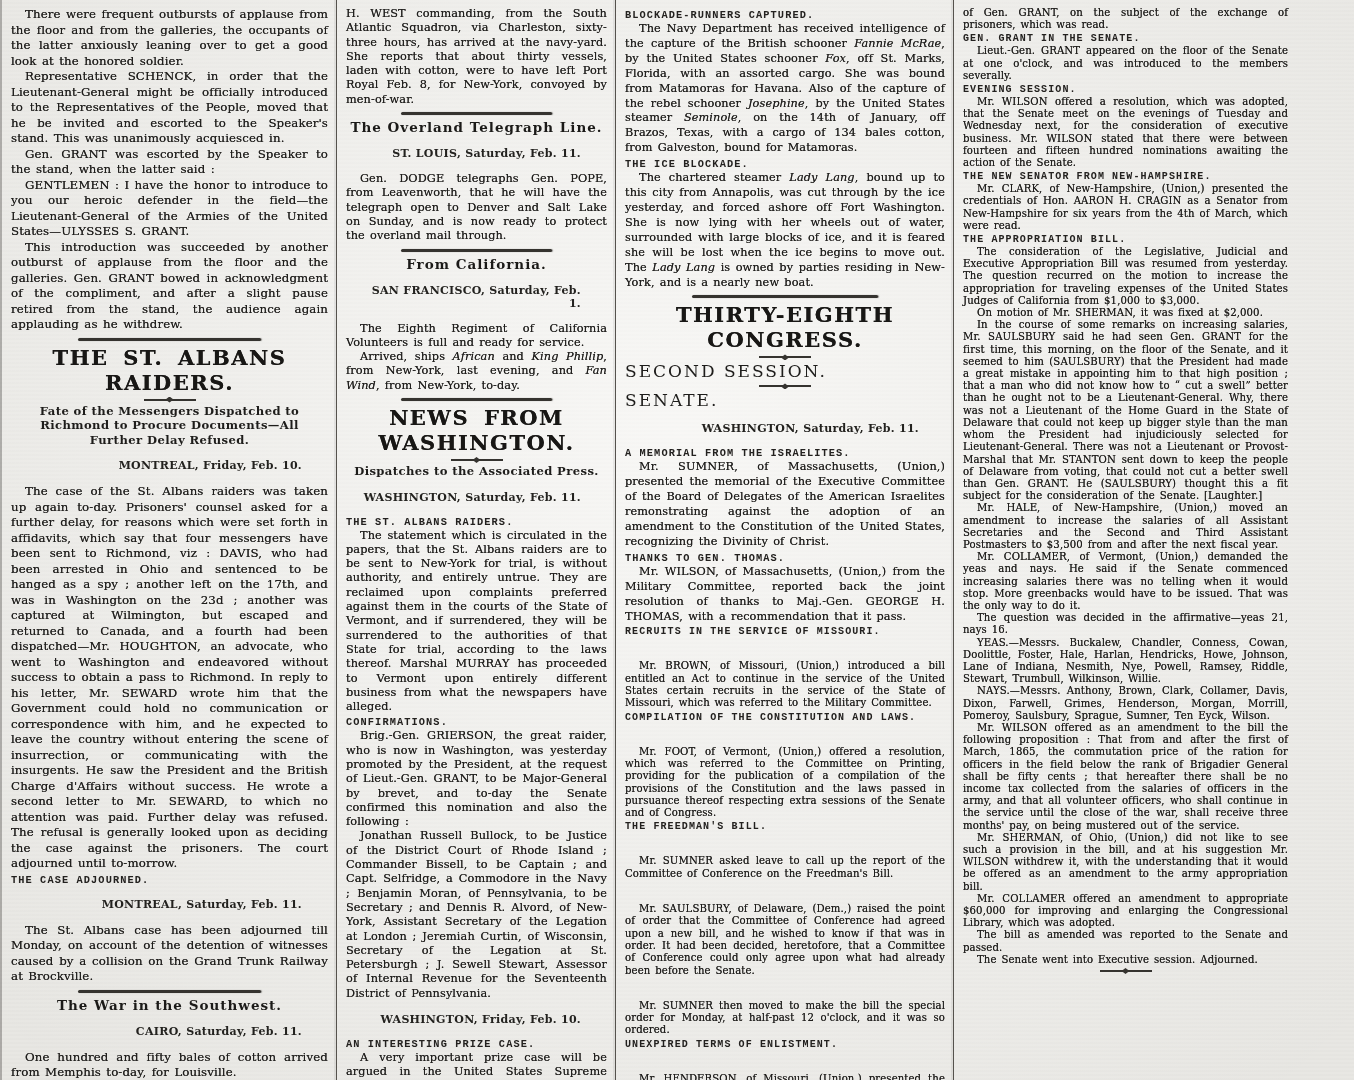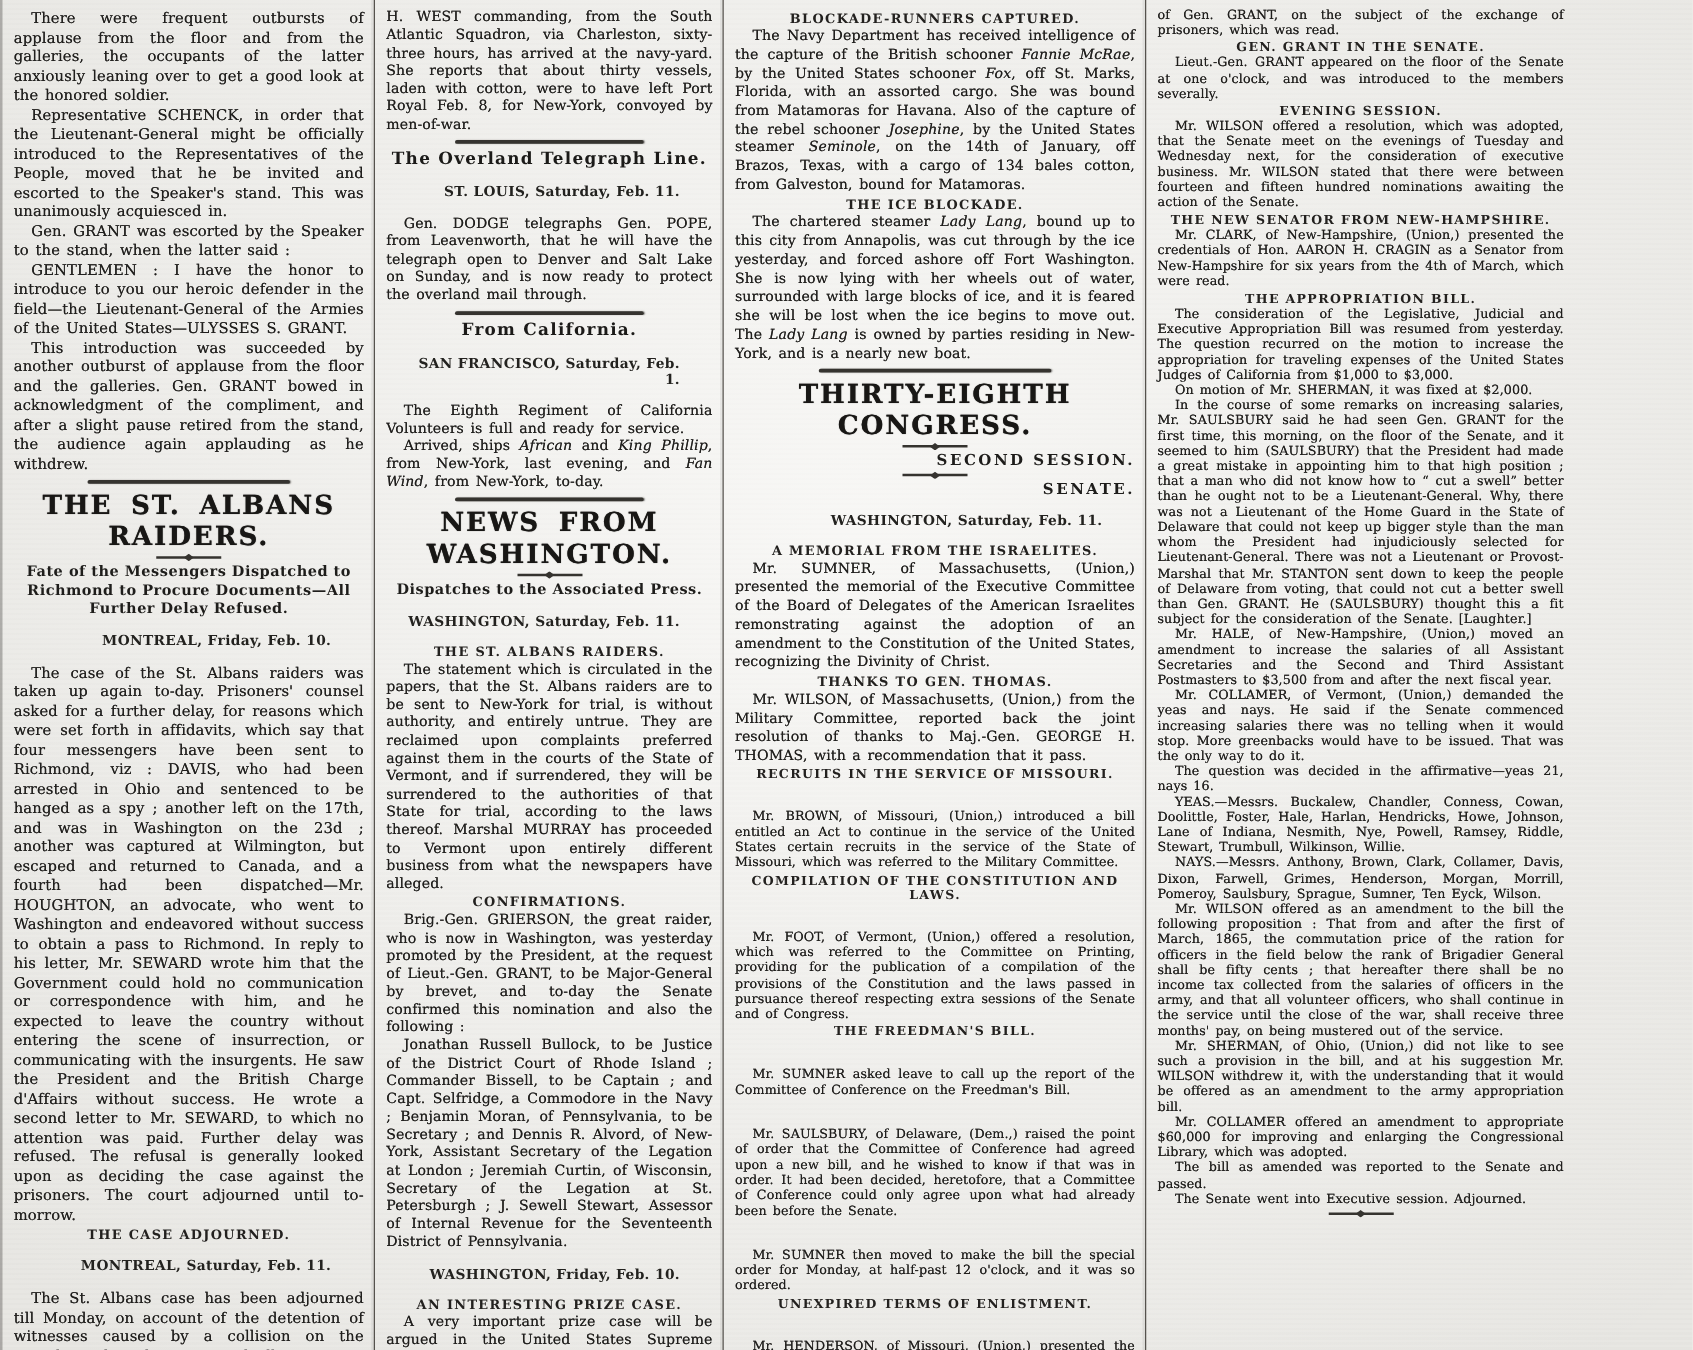--- a/index.html
+++ b/index.html
@@ -19,21 +19,21 @@
   }
   .column{
     box-sizing:border-box;
     height:1080px;
     overflow:hidden;
     padding:7px 8px 0 9px;
     border-right:1px solid #55524d;
     box-shadow:inset -2px 0 0 rgba(0,0,0,.06);
   }
   .column:last-child{border-right:none;box-shadow:none;}
-  #col-1{width:300px;border-left:2px solid rgba(60,58,54,.35);}
+  #col-1{width:337px;border-left:2px solid rgba(60,58,54,.35);}
   #col-2{width:279px;}
   #col-3{width:338px;}
   #col-4{width:342px;}
 
   
   .sz-a .para{font-size:11.8px;line-height:15.5px;}
   .sz-b .para{font-size:11.3px;line-height:14.3px;}
   .sz-c .para{font-size:11.3px;line-height:14.9px;}
   .sz-d .para{font-size:10.15px;line-height:12.2px;}
   .para.tight{font-size:10.15px;line-height:12.3px;margin-top:23px;}
@@ -57,26 +57,26 @@
   }
   .headline-md{
     font-size:13.5px;font-weight:bold;text-align:center;
     letter-spacing:1px;margin:2px 0 1px 0;color:#1b1a18;
   }
   .subhead{
     font-size:11.6px;font-weight:bold;text-align:center;
     line-height:14.5px;margin:2px 6px 1px 6px;letter-spacing:.4px;
   }
   .subhead-center{
-    font-size:12px;font-weight:bold;text-align:right;
+    font-size:17px;font-weight:normal;text-align:left;
     letter-spacing:2px;margin:2px 0;
   }
   .crosshead{
-    font-size:10.3px;font-weight:bold;text-align:center;
-    letter-spacing:1.1px;margin:2px 0 1px 0;color:#23211f;
+    font-size:10.3px;font-weight:bold;text-align:left;
+    letter-spacing:1.1px;margin:2px 0 1px 0;color:#23211f;font-family:Liberation Mono, monospace;
   }
   .sz-d .crosshead,.crosshead.tight{margin:2px 0 1px 0;font-size:10px;}
   .dateline{
     font-size:11px;text-align:right;padding-right:14px;
     letter-spacing:.3px;margin:12px;font-weight:bold;color:#23221f;
   }
   .rule{
     width:58%;height:3px;background:#35332f;margin:5px auto 4px auto;
     border-radius:2px;box-shadow:1px 0 1px rgba(53,51,47,.5);
   }

